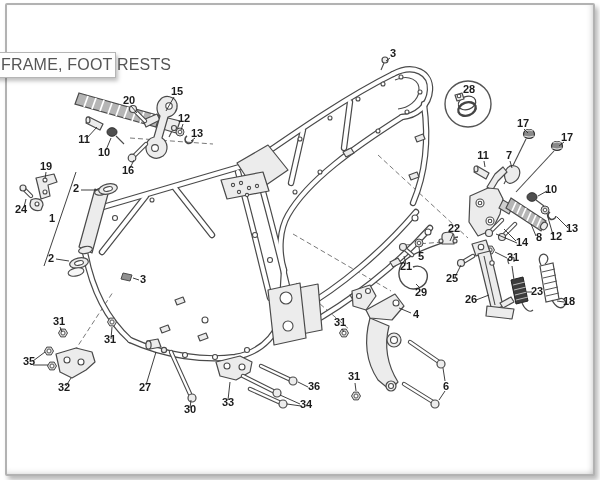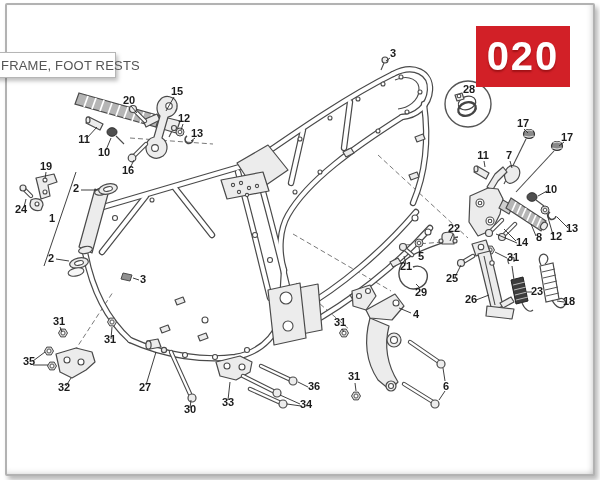--- a/index.html
+++ b/index.html
@@ -6,21 +6,21 @@
     font-family:"Liberation Sans",sans-serif;}
   #stage{position:relative;width:600px;height:480px;}
   .sheet{position:absolute;left:5px;top:3px;width:586px;height:469px;background:#fff;
     border:2px solid #b2b2b2;border-radius:2px;
     box-shadow:3px 4px 5px rgba(0,0,0,.28), inset -5px 0 7px -5px rgba(0,0,0,.22),
                inset 0 -5px 7px -5px rgba(0,0,0,.18);z-index:0;}
   #diagram{position:absolute;left:0;top:0;z-index:1;}
   .title-box{position:absolute;left:-8px;top:52px;width:124px;height:26px;background:#fefefe;
     border:1px solid #b5b5b5;box-shadow:2px 3px 4px rgba(0,0,0,.25);display:flex;align-items:center;
     padding-left:8px;box-sizing:border-box;z-index:3;}
-  .title-box span{font-size:13px;color:#555;letter-spacing:.2px;white-space:nowrap;}
+  .title-box span{font-size:16px;color:#555;letter-spacing:.2px;white-space:nowrap;}
   .badge{position:absolute;left:476px;top:26px;width:94px;height:61px;display:flex;
     align-items:center;justify-content:center;font-size:40px;font-weight:bold;letter-spacing:2px;
     text-shadow:0 2px 2px rgba(100,0,0,.45);z-index:4;}
   
   .tubes-outer{stroke:#4a4a4a;stroke-width:6.4;fill:none;stroke-linecap:round;stroke-linejoin:round}
   .tubes-inner{stroke:#ffffff;stroke-width:4;fill:none;stroke-linecap:round;stroke-linejoin:round}
   .thin{fill:none;stroke:#4a4a4a;stroke-width:1.1}
   .part{fill:#ececec;stroke:#4a4a4a;stroke-width:1.2;stroke-linejoin:round}
   .part-lt{fill:#f7f7f7;stroke:#4a4a4a;stroke-width:1.1}
   .dark{fill:#4f4f4f;stroke:#2e2e2e;stroke-width:1}
@@ -440,21 +440,20 @@
         <text x="190" y="413" class="callout">30</text>
         <text x="228" y="406" class="callout">33</text>
         <text x="314" y="390" class="callout">36</text>
         <text x="306" y="408" class="callout">34</text>
       </g>
   </svg>
 
   <div class="title-box">
     <span>FRAME, FOOT RESTS</span>
   </div>
-  <div class="badge" style="background: rgb(210, 32, 39); color: rgb(255, 255, 255);">020</div>
 
   <svg width="0" height="0" style="position:absolute">
     <defs>
       <g id="nut">
         <polygon points="4.5,0 2.25,3.9 -2.25,3.9 -4.5,0 -2.25,-3.9 2.25,-3.9" fill="#d9d9d9" stroke="#4a4a4a" stroke-width="1"></polygon>
         <circle r="2" fill="#fff" stroke="#4a4a4a" stroke-width="0.9"></circle>
       </g>
       <g id="washer">
         <circle r="4" fill="#d9d9d9" stroke="#4a4a4a" stroke-width="1"></circle>
         <circle r="1.8" fill="#fff" stroke="#4a4a4a" stroke-width="0.9"></circle>

